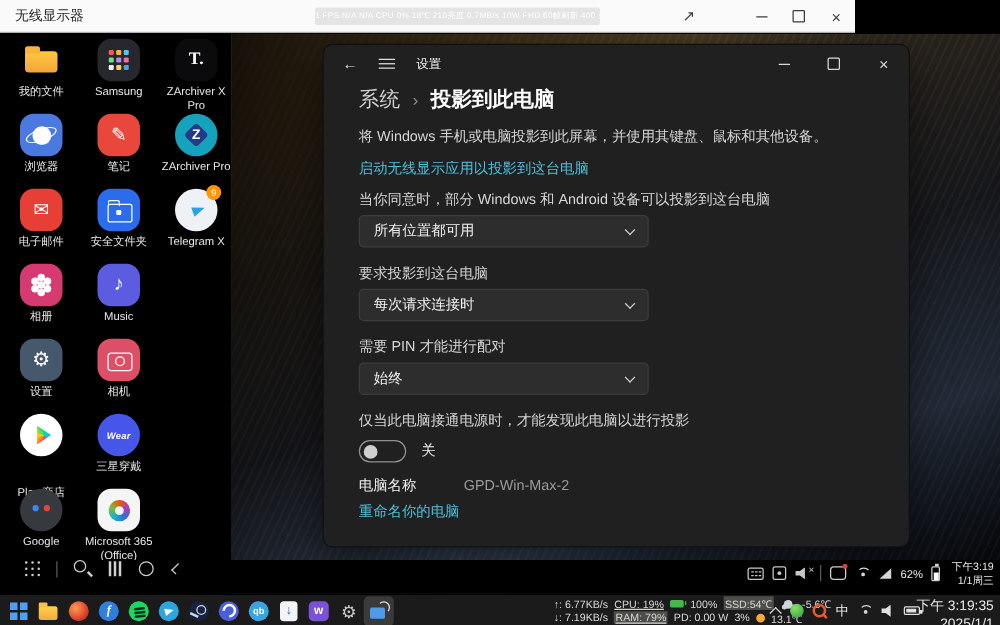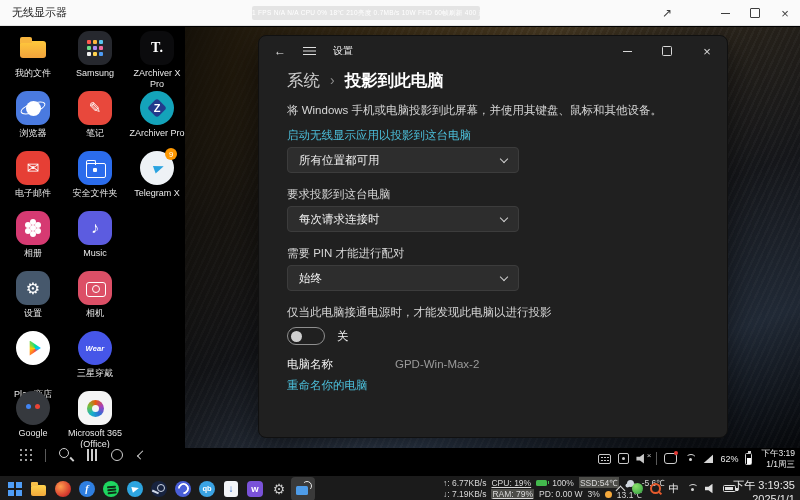--- a/index.html
+++ b/index.html
@@ -1,20 +1,20 @@
 <!DOCTYPE html>
 <html><head>
 <meta charset="utf-8">
 <style>
   html,body{margin:0;padding:0;background:#000;}
   *{box-sizing:border-box;}
   #root{position:relative;width:800px;height:500px;overflow:hidden;font-family:"Liberation Sans",sans-serif;background:#000;}
 
   
-  #titlebar{position:absolute;left:0;top:0;width:800px;height:26px;background:#fafafa;border-bottom:1px solid #e3e3e3;display:flex;align-items:center;}
+  #titlebar{position:absolute;left:0;top:0;width:684px;height:26px;background:#fafafa;border-bottom:1px solid #e3e3e3;display:flex;align-items:center;}
   #win-title{margin-left:12px;font-size:11px;color:#1f1f1f;}
   #overlay-pill{position:absolute;left:252px;top:6px;width:228px;height:14px;background:#e4e4e4;border-radius:2px;color:#fff;font-size:6.5px;line-height:14px;text-align:center;white-space:nowrap;overflow:hidden;letter-spacing:.3px;}
   #main-controls{position:absolute;right:0;top:0;height:26px;display:flex;align-items:center;}
   .mc{width:30px;height:26px;display:flex;align-items:center;justify-content:center;color:#3d3d3d;font-size:11px;}
   .mc-expand{margin-right:28px;font-size:12px;}
   .mc-max::before{content:"";width:8px;height:8px;border:1px solid #3d3d3d;border-radius:1px;}
   .mc-min::before{content:"";width:9px;height:1px;background:#3d3d3d;}
   .mc-close{font-size:13px;}
 
   
@@ -132,21 +132,21 @@
   .tlink{margin-top:11px;color:#4cc0dc;}
   .f-label{margin-top:12px;color:#d6d6d6;}
   .f-label.gap{margin-top:15px;}
   .select{margin-top:5px;width:232px;height:26px;background:#2d2d2d;border:1px solid #3c3c3c;border-radius:4px;display:flex;align-items:center;justify-content:space-between;padding:0 11px;color:#f0f0f0;}
   .chev{width:6px;height:6px;border-right:1.4px solid #cfcfcf;border-bottom:1.4px solid #cfcfcf;transform:rotate(45deg);margin-top:-3px;}
   .toggle-row{margin-top:8px;display:flex;align-items:center;gap:12px;}
   .toggle{width:38px;height:18px;border:1px solid #8f8f8f;border-radius:10px;position:relative;flex:none;}
   .knob{position:absolute;left:3px;top:2.5px;width:11px;height:11px;border-radius:50%;background:#cfcfcf;}
   .toggle-state{color:#ededed;}
   .pc-row{margin-top:13px;color:#f0f0f0;display:flex;gap:38px;}
-  .pc-val{color:#9a9a9a;margin-left:24px;}
+  .pc-val{color:#9a9a9a;}
   .rename{margin-top:8px;color:#4cc0dc;}
 
   
   #taskbar{position:absolute;left:0;top:475px;width:800px;height:25px;background:#1b1b1b;border-top:1px solid #000;}
   #tb-left{position:absolute;left:3px;top:0;height:25px;display:flex;align-items:center;}
   .tile{width:24px;height:24px;display:flex;align-items:center;justify-content:center;border-radius:4px;}
   .tile.active{background:#3a3a3a;}
   .ti{width:18px;height:18px;display:flex;align-items:center;justify-content:center;position:relative;font-size:9px;color:#fff;}
   .ti-start::before{content:"";position:absolute;left:2px;top:2px;width:6px;height:6px;background:#4f9ef7;box-shadow:8px 0 0 #4f9ef7,0 8px 0 #4f9ef7,8px 8px 0 #4f9ef7;}
   .ti-file-explorer::before{content:"";position:absolute;left:1px;top:5px;width:15px;height:11px;background:linear-gradient(#ffd34d,#f2a93b);border-radius:2px;}
@@ -313,20 +313,21 @@
       </div>
       <div id="win-body">
         <div class="crumb">
           <span class="crumb-parent">系统</span>
           <span class="crumb-sep">›</span>
           <span class="crumb-cur">投影到此电脑</span>
         </div>
         <div class="desc">将 Windows 手机或电脑投影到此屏幕，并使用其键盘、鼠标和其他设备。</div>
         <div class="tlink">启动无线显示应用以投影到这台电脑</div>
 
+        <div class="f-label">当你同意时，部分 Windows 和 Android 设备可以投影到这台电脑</div>
         <div class="select">
           <span>所有位置都可用</span>
           <span class="chev"></span>
         </div>
 
         <div class="f-label gap">要求投影到这台电脑</div>
         <div class="select">
           <span>每次请求连接时</span>
           <span class="chev"></span>
         </div>

